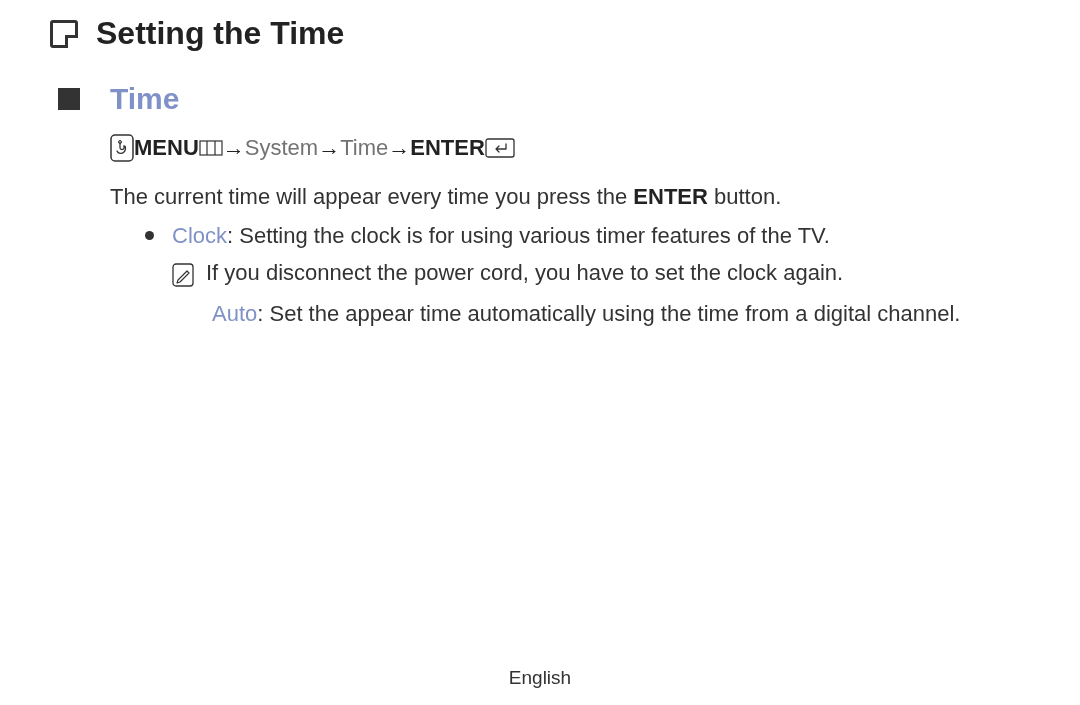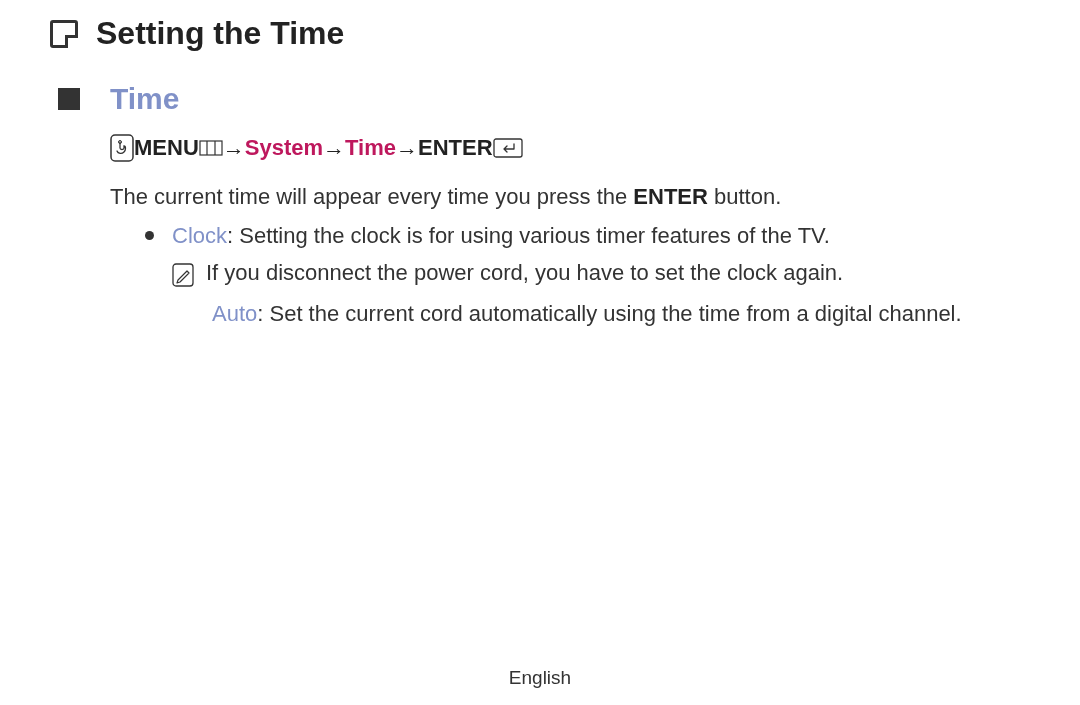--- a/index.html
+++ b/index.html
@@ -87,22 +87,22 @@
       width: 30px;
       height: 20px;
       display: inline-block;
       vertical-align: middle;
     }
     .bold {
       font-weight: bold;
       color: #222;
     }
     .accent {
-      color: #be185d;
-      font-weight: bold;
+      color: #737373;
+      font-weight: normal;
     }
     .arrow {
       color: #222;
       font-weight: bold;
     }
     .body-text {
       font-size: 22px;
       color: #333;
       line-height: 1.5;
       margin-bottom: 6px;
@@ -217,21 +217,21 @@
             <span class="accent-inline">Clock</span><span>: Setting the clock is for using various timer features of the TV.</span>
           </div>
           <div class="note-line">
             <svg class="note-icon" viewBox="0 0 22 24">
               <rect x="1" y="1" width="20" height="22" rx="3" fill="none" stroke="#333" stroke-width="1.3"></rect>
               <path d="M6 17 l9 -9 l2 2 l-9 9 l-3 1 z" fill="none" stroke="#333" stroke-width="1.2" stroke-linejoin="round"></path>
             </svg>
             <div class="bullet-text">If you disconnect the power cord, you have to set the clock again.</div>
           </div>
           <div class="sub-item auto-item">
-            <span class="accent-inline">Auto</span><span>: Set the current cord automatically using the time from a digital channel.</span>
+            <span class="accent-inline">Auto</span><span>: Set the appear time automatically using the time from a digital channel.</span>
           </div>
         </div>
       </div>
     </div>
 
   </div>
 </div>
 
 <div class="footer">English</div>
 

